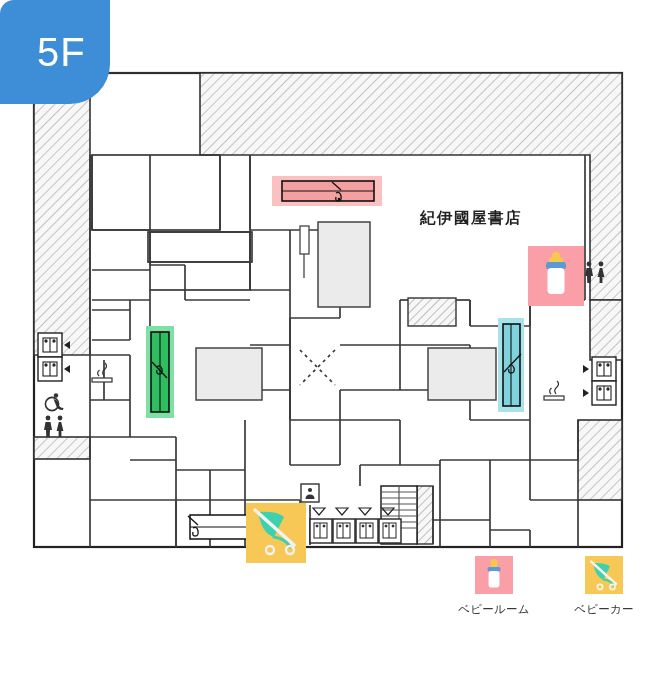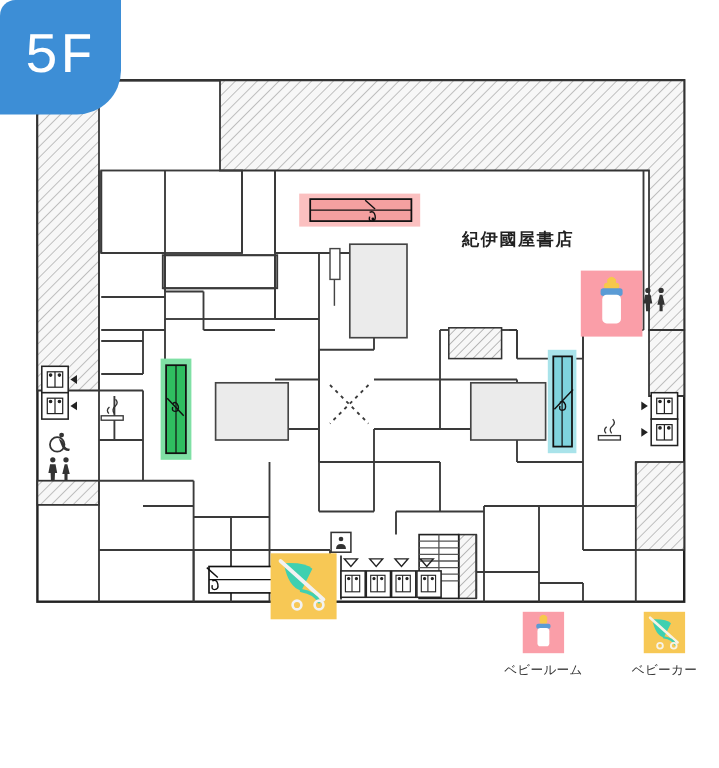--- a/index.html
+++ b/index.html
@@ -30,26 +30,26 @@
     background: #3d8ed6;
     border-bottom-right-radius: 40px;
     border-top-left-radius: 14px;
     z-index: 40;
     display: flex;
     align-items: center;
     justify-content: flex-start;
   }
   .floor-badge .floor-label {
     color: #ffffff;
-    font-size: 52px;
+    font-size: 40px;
     font-weight: 500;
     letter-spacing: 1px;
-    padding-left: 22px;
+    padding-left: 37px;
     line-height: 1;
-    font-family: Liberation Mono, monospace;
+    font-family: Liberation Sans, sans-serif;
   }
   
   .map-wrap {
     position: absolute;
     left: 0;
     top: 0;
     width: 654px;
     height: 698px;
   }
   .map-svg { display: block; }

